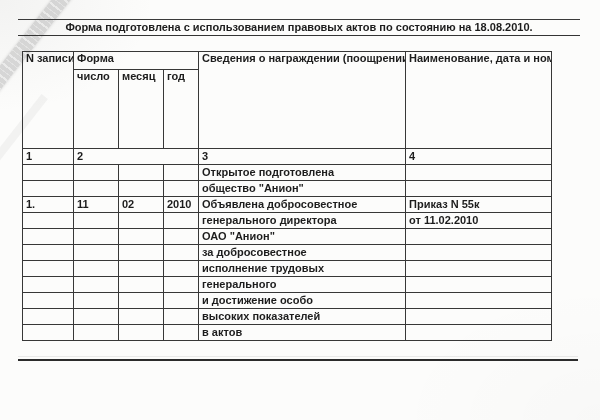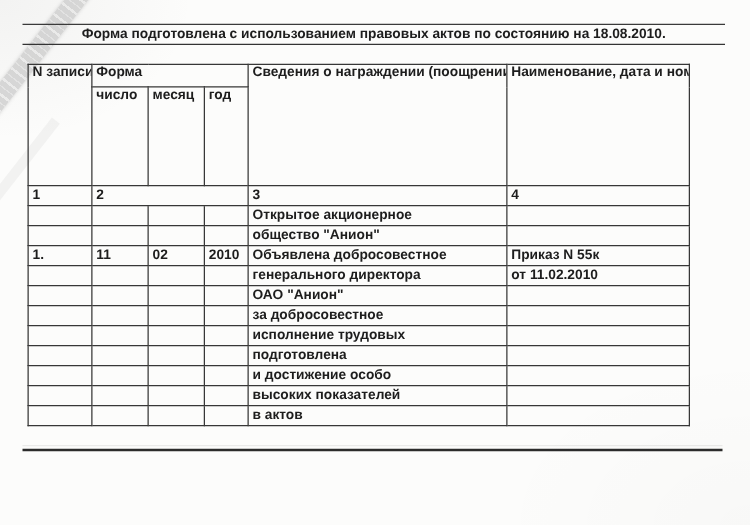--- a/index.html
+++ b/index.html
@@ -162,21 +162,21 @@
           <td colspan="3">2</td>
           <td>3</td>
           <td>4</td>
         </tr>
 
         <tr class="r">
           <td></td>
           <td></td>
           <td></td>
           <td></td>
-          <td>Открытое акционерное</td>
+          <td>Открытое подготовлена</td>
           <td></td>
         </tr>
         <tr class="r">
           <td></td>
           <td></td>
           <td></td>
           <td></td>
           <td>общество "Анион"</td>
           <td></td>
         </tr>
@@ -218,21 +218,21 @@
           <td></td>
           <td></td>
           <td>исполнение трудовых</td>
           <td></td>
         </tr>
         <tr class="r">
           <td></td>
           <td></td>
           <td></td>
           <td></td>
-          <td>подготовлена</td>
+          <td>генерального</td>
           <td></td>
         </tr>
         <tr class="r">
           <td></td>
           <td></td>
           <td></td>
           <td></td>
           <td>и достижение особо</td>
           <td></td>
         </tr>

